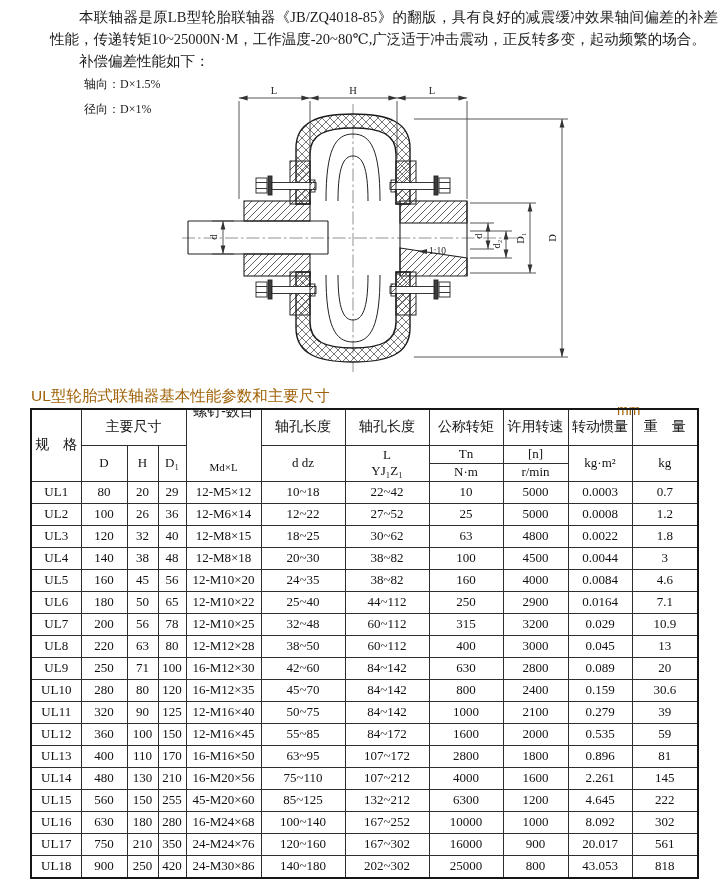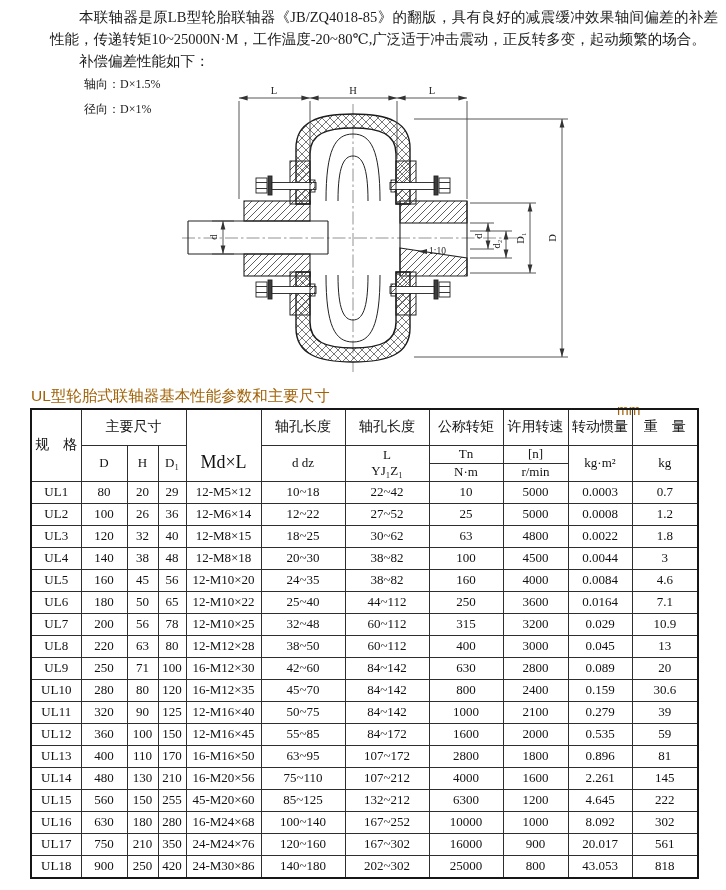--- a/index.html
+++ b/index.html
@@ -34,21 +34,21 @@
     border:1px solid #2e2e2e;text-align:center;vertical-align:middle;
     padding:0;overflow:hidden;white-space:nowrap;
   }
   .spec-table{border:2px solid #161616;}
   .hcn{font-family:"Liberation Sans","DejaVu Sans",sans-serif;font-size:14px;}
   tr.h1{height:36px;}
   tr.h2{height:18px;}
   tr.h3{height:18px;}
   .two-line{display:flex;flex-direction:column;justify-content:flex-end;height:56px;}
   .stack{line-height:16px;}
-  .sub{font-size:18px;margin-top:40px;}
+  .sub{font-size:11px;margin-top:40px;}
   tbody.tdata td{height:21px;}
 </style>
 </head>
 <body>
 
 <div class="page">
 
   <div class="intro">
     <p class="p1">本联轴器是原LB型轮胎联轴器《JB/ZQ4018-85》的翻版，具有良好的减震缓冲效果轴间偏差的补差性能，传递转矩10~25000N·M，工作温度-20~80℃,广泛适于冲击震动，正反转多变，起动频繁的场合。</p>
     <p class="p2">补偿偏差性能如下：</p>
@@ -315,21 +315,21 @@
         </tr>
         <tr>
           <td>UL6</td>
           <td>180</td>
           <td>50</td>
           <td>65</td>
           <td>12-M10×22</td>
           <td>25~40</td>
           <td>44~112</td>
           <td>250</td>
-          <td>3600</td>
+          <td>2900</td>
           <td>0.0164</td>
           <td>7.1</td>
         </tr>
         <tr>
           <td>UL7</td>
           <td>200</td>
           <td>56</td>
           <td>78</td>
           <td>12-M10×25</td>
           <td>32~48</td>

